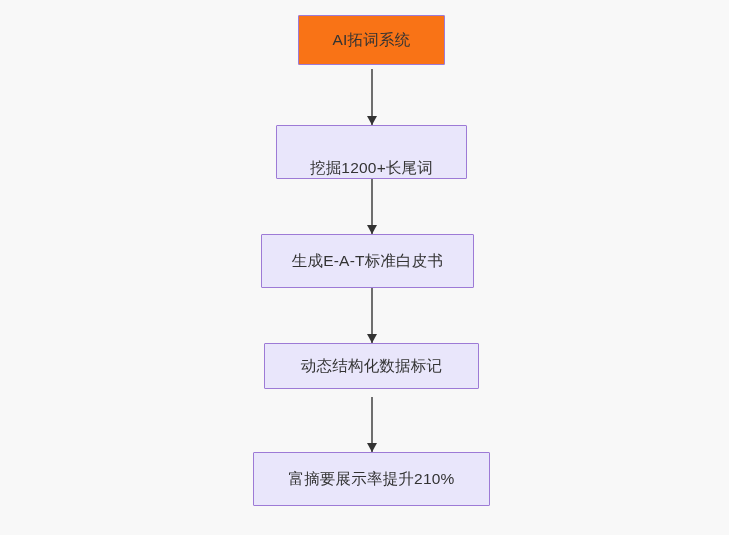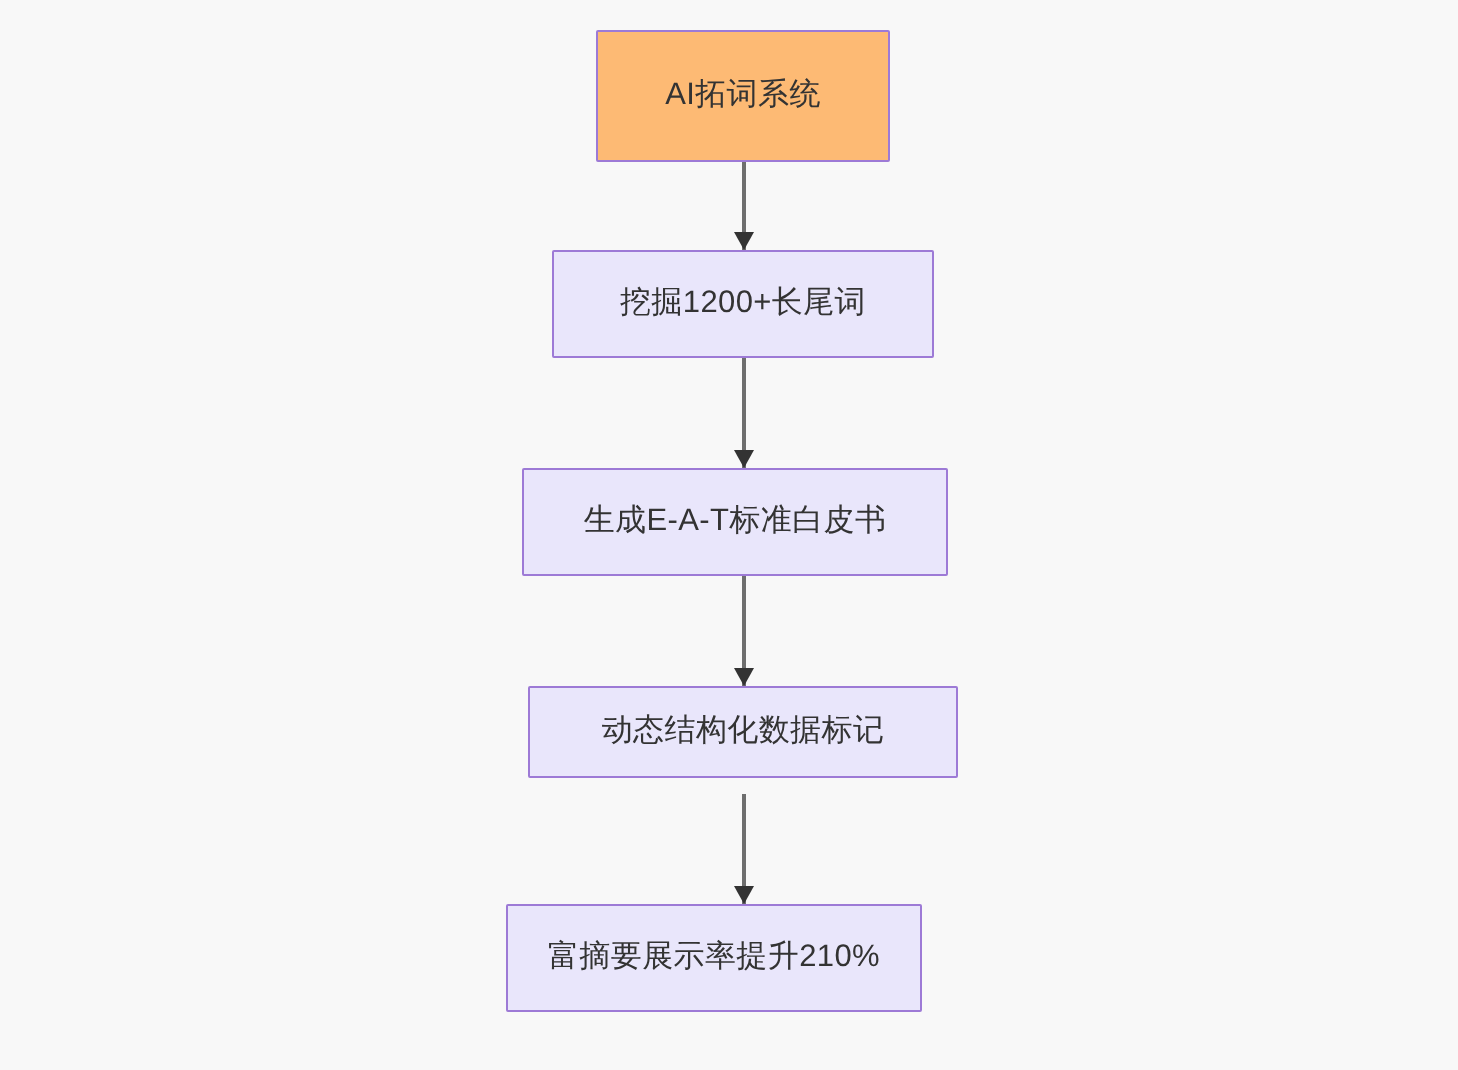--- a/index.html
+++ b/index.html
@@ -75,29 +75,29 @@
   </div>
   <div class="edge" style="left: 371px; top: 288px; width: 2px; height: 55px;">
     <div class="edge-line" style="height: 55px; background: rgb(110, 110, 110);"></div>
     <div class="edge-arrow" style="top: 46px; border-top-color: rgb(51, 51, 51);"></div>
   </div>
   <div class="edge" style="left: 371px; top: 397px; width: 2px; height: 55px;">
     <div class="edge-line" style="height: 55px; background: rgb(110, 110, 110);"></div>
     <div class="edge-arrow" style="top: 46px; border-top-color: rgb(51, 51, 51);"></div>
   </div>
 
-  <div class="node" style="left: 298px; top: 15px; width: 147px; height: 66px; background: #fdba74; border-color: rgb(157, 122, 214); color: rgb(51, 51, 51);">
+  <div class="node" style="left: 298px; top: 15px; width: 147px; height: 50px; background: #f97316; border-color: rgb(157, 122, 214); color: rgb(51, 51, 51);">
     <span class="node-label">AI拓词系统</span>
   </div>
-  <div class="node" style="left: 276px; top: 125px; width: 191px; height: 54px; background: rgb(233, 230, 251); border-color: rgb(157, 122, 214); color: rgb(51, 51, 51);">
+  <div class="node" style="left: 276px; top: 125px; width: 191px; height: 54px; background: rgb(233, 230, 251); border-color: rgb(157, 122, 214); color: rgb(51, 51, 51); align-items: flex-end;">
     <span class="node-label">挖掘1200+长尾词</span>
   </div>
   <div class="node" style="left: 261px; top: 234px; width: 213px; height: 54px; background: rgb(233, 230, 251); border-color: rgb(157, 122, 214); color: rgb(51, 51, 51);">
     <span class="node-label">生成E-A-T标准白皮书</span>
   </div>
   <div class="node" style="left: 264px; top: 343px; width: 215px; height: 46px; background: rgb(233, 230, 251); border-color: rgb(157, 122, 214); color: rgb(51, 51, 51);">
     <span class="node-label">动态结构化数据标记</span>
   </div>
-  <div class="node" style="left: 253px; top: 452px; width: 208px; height: 54px; background: rgb(233, 230, 251); border-color: rgb(157, 122, 214); color: rgb(51, 51, 51);">
+  <div class="node" style="left: 253px; top: 452px; width: 237px; height: 54px; background: rgb(233, 230, 251); border-color: rgb(157, 122, 214); color: rgb(51, 51, 51);">
     <span class="node-label">富摘要展示率提升210%</span>
   </div>
 
 </div>
 
 </body></html>

